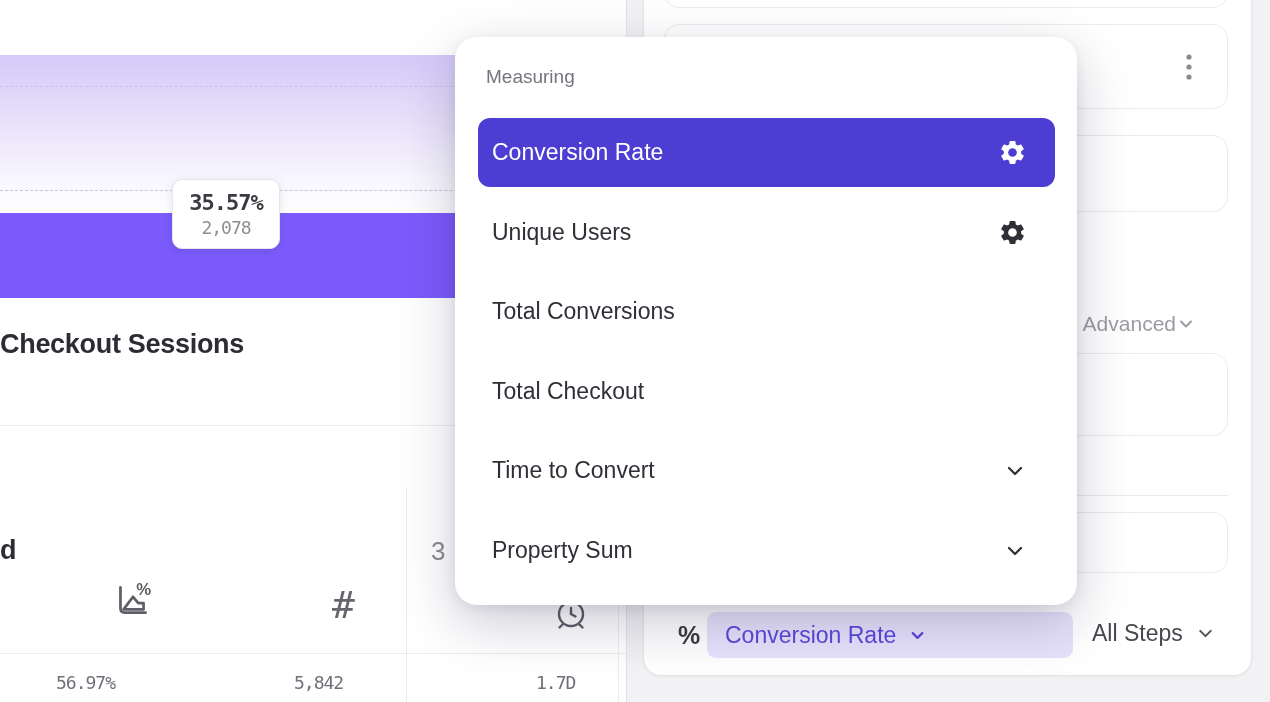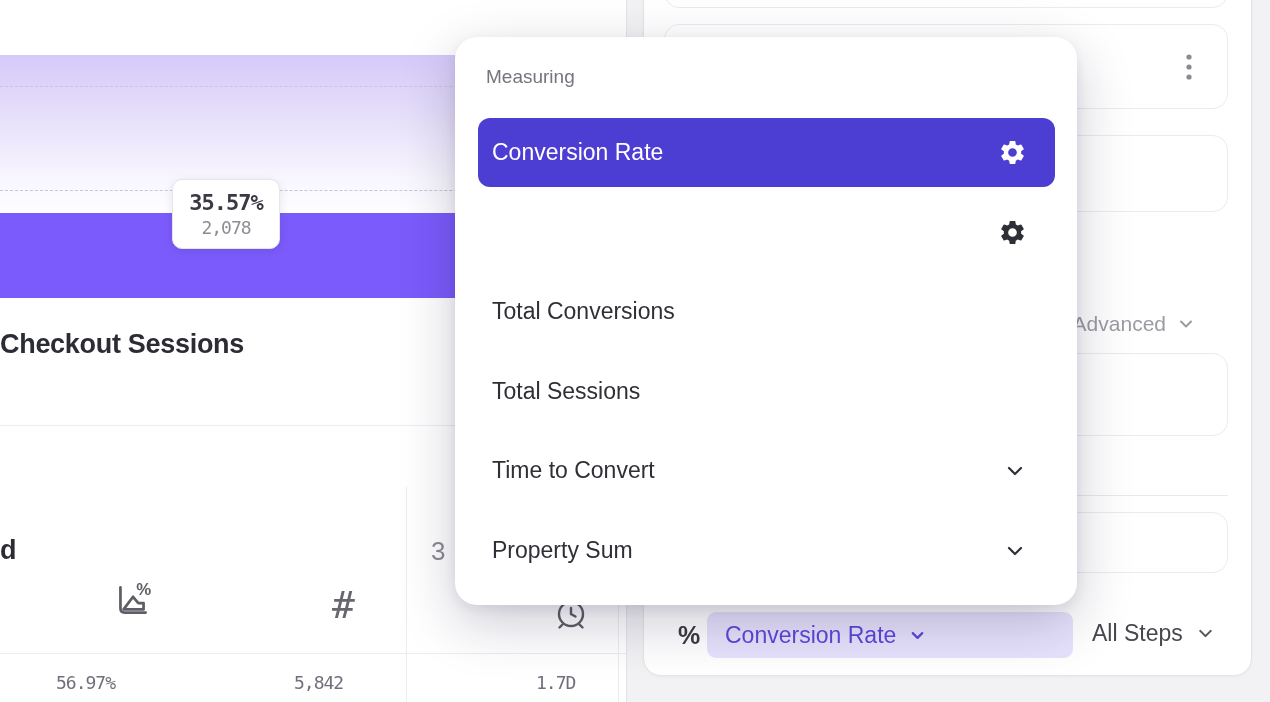--- a/index.html
+++ b/index.html
@@ -76,21 +76,21 @@
   }
   .card-a { top:-40px; height:48px; }
   .card-b { top:24px; height:85px; }
   .card-c { top:135px; height:77px; }
   .card-d { top:353px; height:83px; }
   .card-e { top:512px; height:61px; }
   .kebab { position:absolute; left:1183px; top:52px; width:12px; height:32px; z-index:3; color:#8a8a91; cursor:pointer; }
   .side-divider { position:absolute; left:664px; top:495px; width:564px; height:1px; background:#e9e9ec; z-index:2; }
   .advanced-row {
     position:absolute; top:311px; left:1060px; width:136px; height:26px; z-index:2;
-    display:flex; align-items:center; justify-content:flex-end; gap:10px;
+    display:flex; align-items:center; justify-content:flex-end; 
     font-size:21px; color:#9b9ba3; cursor:pointer; white-space:nowrap;
   }
   .advanced-row svg { flex:0 0 auto; }
 
   .footer-symbol {
     position:absolute; left:678px; top:621px; z-index:2;
     font-size:25px; font-weight:600; color:#3b3b41;
   }
   .metric-pill {
     position:absolute; left:707px; top:612px; width:366px; height:46px; z-index:2;
@@ -225,33 +225,34 @@
     <div class="menu-row r0 selected">
       <span class="label">Conversion Rate</span>
       <span class="trail">
         <svg width="29" height="29" viewBox="0 0 24 24" fill="currentColor">
             <path d="M19.14 12.94c.04-.3.06-.61.06-.94 0-.32-.02-.64-.07-.94l2.03-1.58a.49.49 0 0 0 .12-.61l-1.92-3.32a.49.49 0 0 0-.59-.22l-2.39.96c-.5-.38-1.03-.7-1.62-.94l-.36-2.54a.48.48 0 0 0-.48-.41h-3.84a.47.47 0 0 0-.47.41l-.36 2.54c-.59.24-1.13.57-1.62.94l-2.39-.96a.49.49 0 0 0-.59.22L2.74 8.87a.48.48 0 0 0 .12.61l2.03 1.58c-.05.3-.09.63-.09.94s.02.64.07.94l-2.03 1.58a.49.49 0 0 0-.12.61l1.92 3.32c.12.22.37.29.59.22l2.39-.96c.5.38 1.03.7 1.62.94l.36 2.54c.05.24.24.41.48.41h3.84c.24 0 .44-.17.47-.41l.36-2.54c.59-.24 1.13-.56 1.62-.94l2.39.96c.22.08.47 0 .59-.22l1.92-3.32a.49.49 0 0 0-.12-.61l-2.01-1.58zM12 15.6A3.6 3.6 0 1 1 12 8.4a3.6 3.6 0 0 1 0 7.2z"></path>
           </svg>
       </span>
     </div>
 
     <div class="menu-row r1">
+      <span class="label">Unique Users</span>
       <span class="trail">
         <svg width="29" height="29" viewBox="0 0 24 24" fill="currentColor">
             <path d="M19.14 12.94c.04-.3.06-.61.06-.94 0-.32-.02-.64-.07-.94l2.03-1.58a.49.49 0 0 0 .12-.61l-1.92-3.32a.49.49 0 0 0-.59-.22l-2.39.96c-.5-.38-1.03-.7-1.62-.94l-.36-2.54a.48.48 0 0 0-.48-.41h-3.84a.47.47 0 0 0-.47.41l-.36 2.54c-.59.24-1.13.57-1.62.94l-2.39-.96a.49.49 0 0 0-.59.22L2.74 8.87a.48.48 0 0 0 .12.61l2.03 1.58c-.05.3-.09.63-.09.94s.02.64.07.94l-2.03 1.58a.49.49 0 0 0-.12.61l1.92 3.32c.12.22.37.29.59.22l2.39-.96c.5.38 1.03.7 1.62.94l.36 2.54c.05.24.24.41.48.41h3.84c.24 0 .44-.17.47-.41l.36-2.54c.59-.24 1.13-.56 1.62-.94l2.39.96c.22.08.47 0 .59-.22l1.92-3.32a.49.49 0 0 0-.12-.61l-2.01-1.58zM12 15.6A3.6 3.6 0 1 1 12 8.4a3.6 3.6 0 0 1 0 7.2z"></path>
           </svg>
       </span>
     </div>
 
     <div class="menu-row r2">
       <span class="label">Total Conversions</span>
     </div>
 
     <div class="menu-row r3">
-      <span class="label">Total Sessions</span>
+      <span class="label">Total Checkout</span>
     </div>
 
     <div class="menu-row r4">
       <span class="label">Time to Convert</span>
       <span class="trail">
         <svg width="24" height="24" viewBox="0 0 24 24" fill="none" stroke="currentColor" stroke-width="2.2" stroke-linecap="round" stroke-linejoin="round">
             <path d="M6 9 L12 15 L18 9"></path>
           </svg>
       </span>
     </div>

